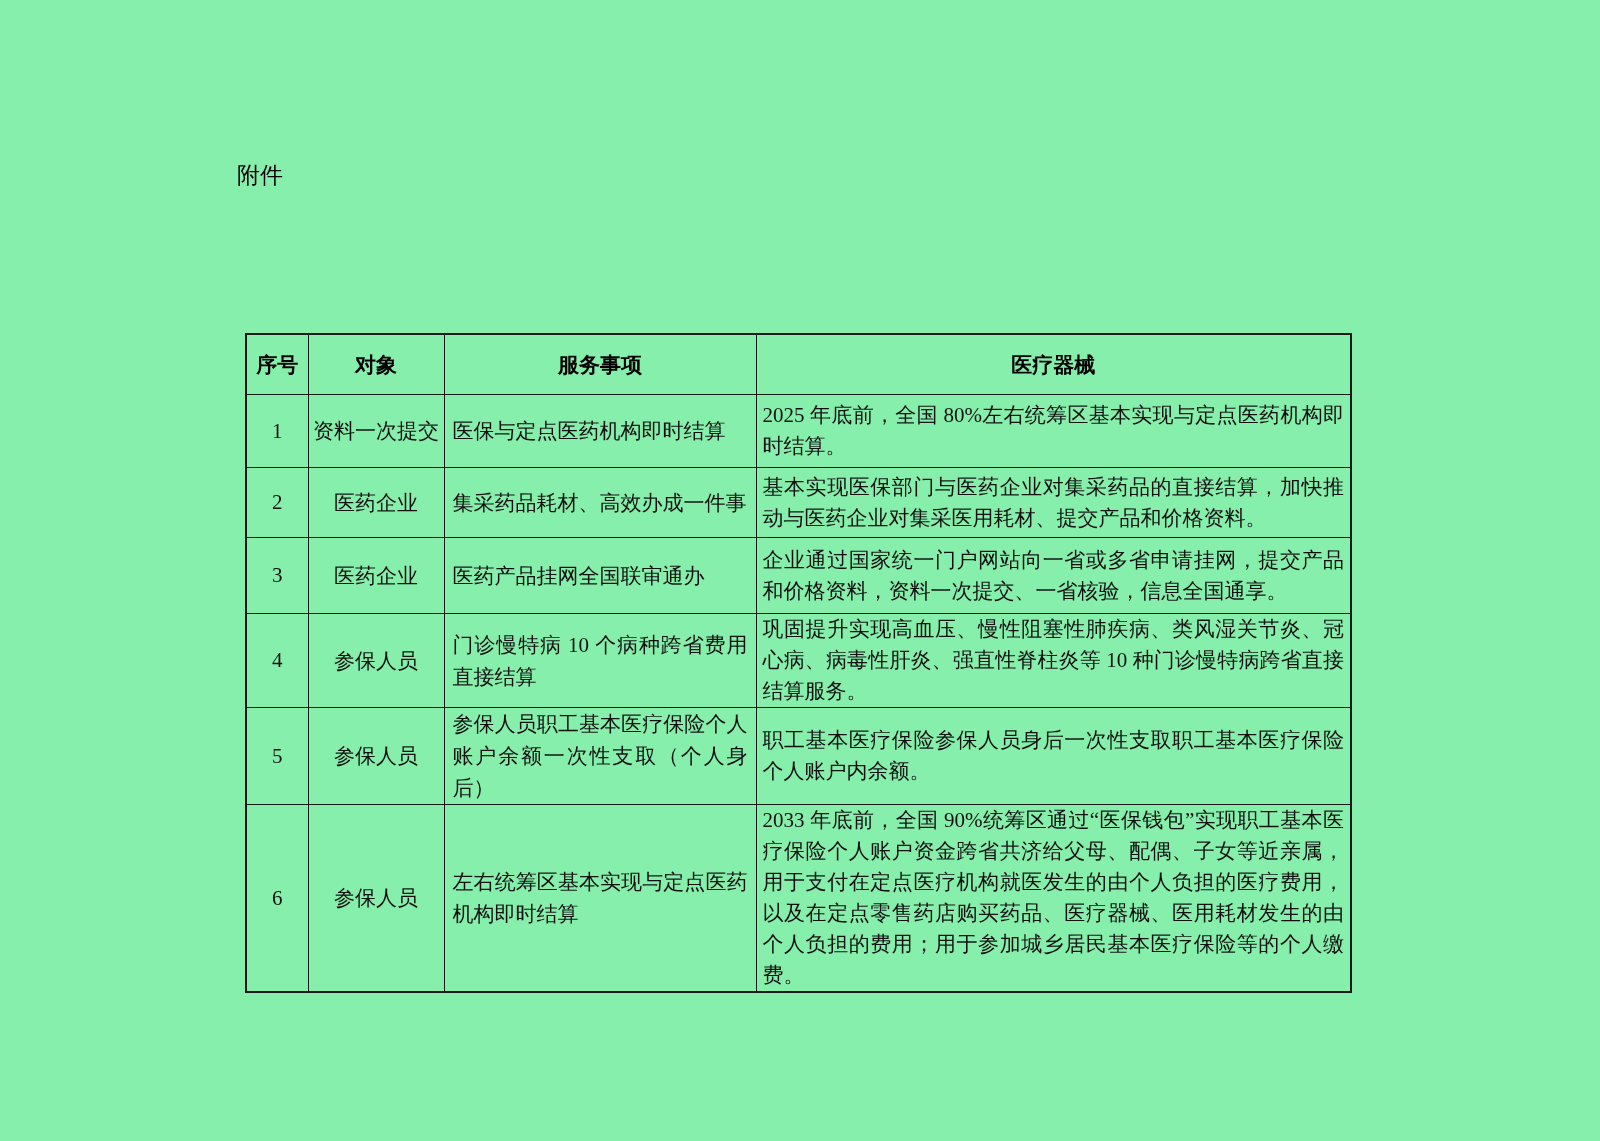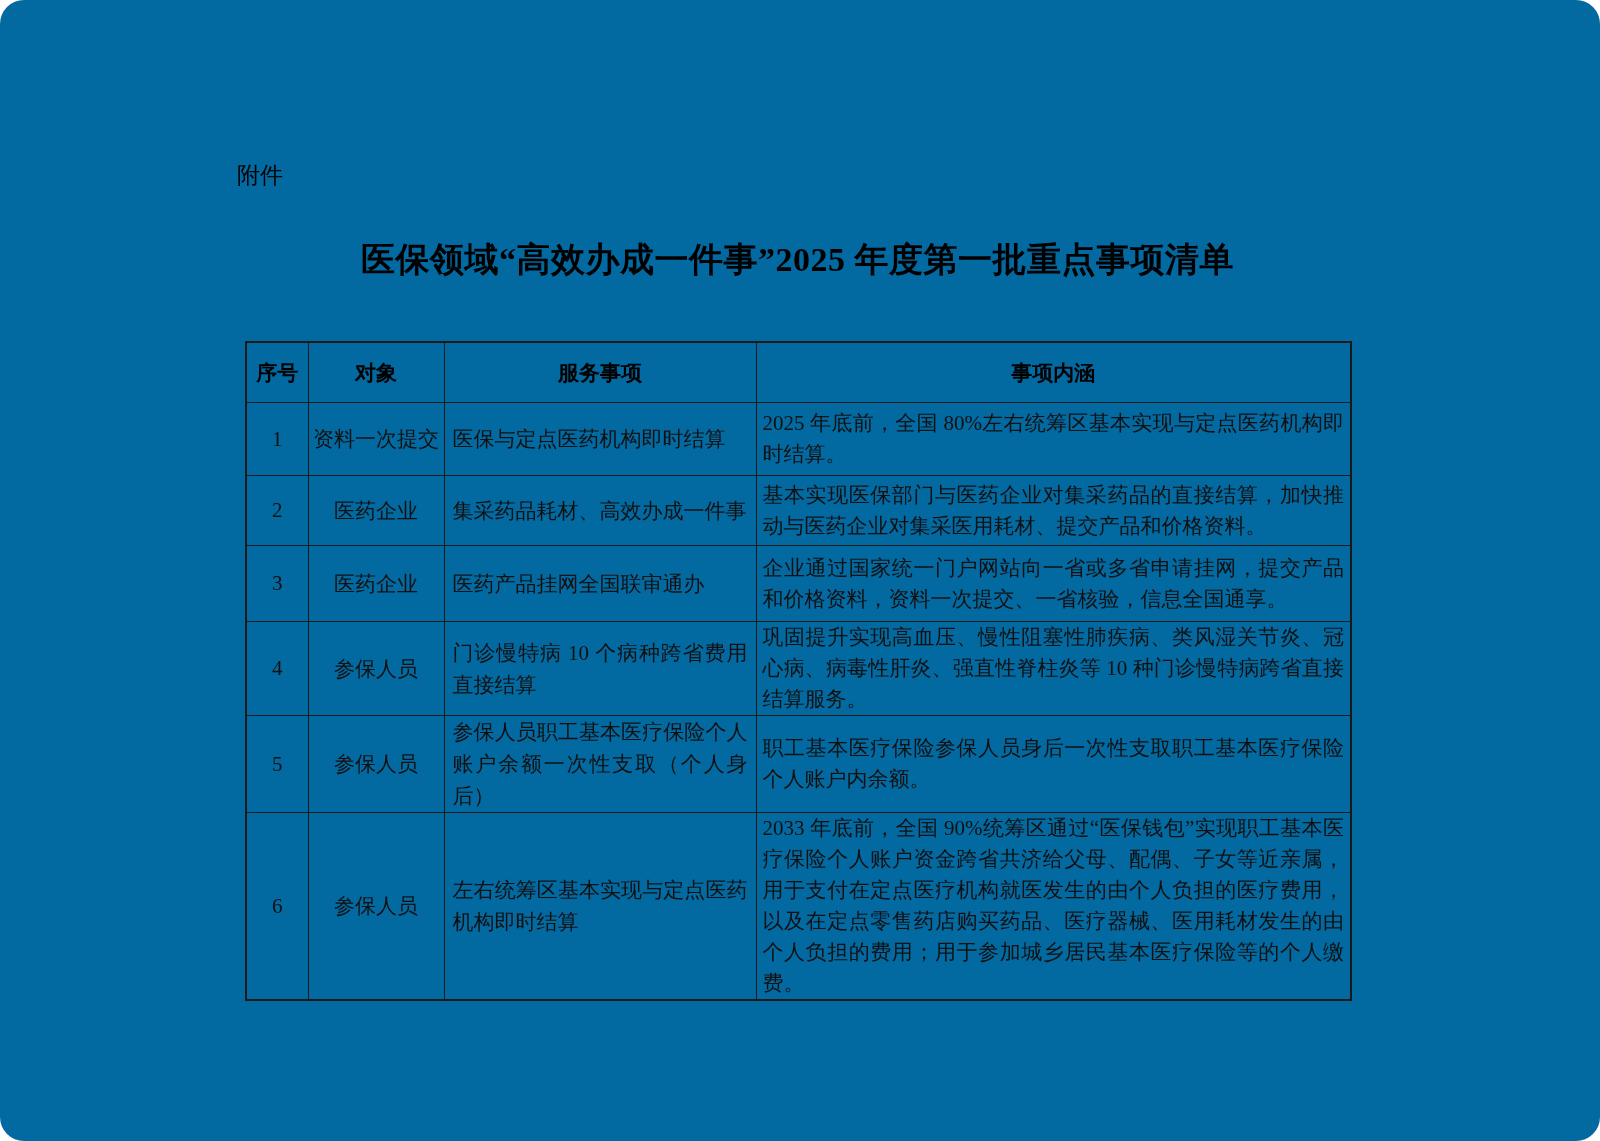--- a/index.html
+++ b/index.html
@@ -7,23 +7,22 @@
     padding: 0;
     background: #ffffff;
     width: 1600px;
     height: 1141px;
     overflow: hidden;
   }
   .page {
     position: relative;
     width: 1600px;
     height: 1141px;
-    background: #0369a1;
+    background: #86efac;
     color: #000000;
-    border-radius: 24px;
   }
   .attachment-label {
     position: absolute;
     left: 237px;
     top: 160px;
     font-family: "Liberation Sans", "DejaVu Sans", sans-serif;
     font-weight: 500;
     font-size: 23px;
     color: #000000;
   }
@@ -36,21 +35,21 @@
     font-family: "Liberation Serif", "DejaVu Serif", serif;
     font-weight: bold;
     font-size: 34px;
     letter-spacing: 0.5px;
     color: #000000;
     white-space: nowrap;
   }
   table.items-table {
     position: absolute;
     left: 245px;
-    top: 341px;
+    top: 333px;
     width: 1105px;
     border-collapse: collapse;
     table-layout: fixed;
     border: 2px solid #1a1a1a;
   }
   table.items-table th,
   table.items-table td {
     border: 1px solid #1a1a1a;
     vertical-align: middle;
     color: #111111;
@@ -89,35 +88,34 @@
   tr.r5 { height: 75px; }
   tr.r6 { height: 157px; }
 </style>
 </head>
 <body>
 
 <div class="page">
 
   <div class="attachment-label">附件</div>
 
-  <div class="doc-title">医保领域“高效办成一件事”2025 年度第一批重点事项清单</div>
 
   <table class="items-table">
     <colgroup>
       <col style="width:62px">
       <col style="width:136px">
       <col style="width:312px">
       <col style="width:595px">
     </colgroup>
     <thead>
       <tr>
         <th>序号</th>
         <th>对象</th>
         <th>服务事项</th>
-        <th>事项内涵</th>
+        <th>医疗器械</th>
       </tr>
     </thead>
     <tbody>
       <tr class="r1">
         <td class="c-no">1</td>
         <td class="c-target">资料一次提交</td>
         <td class="c-service">医保与定点医药机构即时结算</td>
         <td class="c-content">2025 年底前，全国 80%左右统筹区基本实现与定点医药机构即时结算。</td>
       </tr>
       <tr class="r2">

